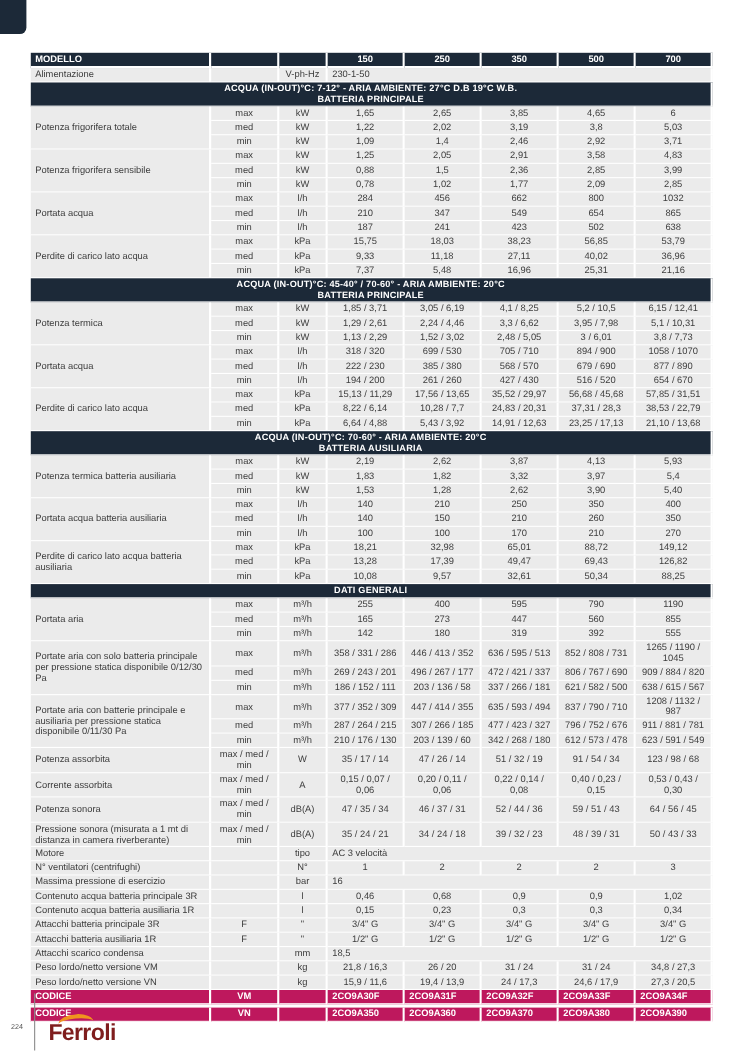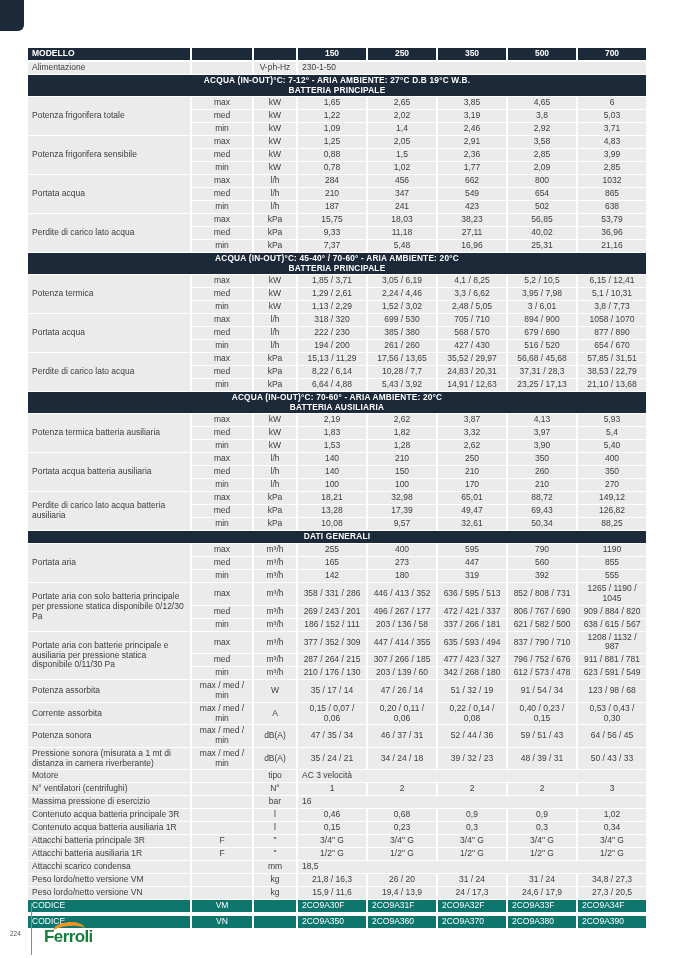--- a/index.html
+++ b/index.html
@@ -15,27 +15,27 @@
   td.c-label{background:#ebebeb;color:#3c3c3c;text-align:left;vertical-align:middle;margin-left:48px;}
   td.c-sub{background:#ebebeb;color:#3c3c3c;text-align:center;}
   td.c-unit{background:#ebebeb;color:#3c3c3c;text-align:center;}
   td.c-val{background:#ebebeb;color:#3c3c3c;text-align:center;}
   td.c-span{background:#ebebeb;color:#3c3c3c;}
   .hdr td{background:#1c2938;color:#ffffff;font-weight:bold;border-bottom:2px solid #fff;}
   .hdr td.c-model{text-align:center;}
   tr.section td{background:#1c2938;color:#ffffff;font-weight:bold;font-size:8.3px;
                 letter-spacing:.2px;border-bottom:1px solid #fff;}
   tr.section td .secwrap{display:flex;justify-content:space-between;align-items:center;flex-direction:column;}
-  tr.code td{background:#0f766e;color:#ffffff;font-weight:normal;}
+  tr.code td{background:#be185d;color:#ffffff;font-weight:bold;}
   tr.code td.c-val{text-align:left;}
   tr.gap td{background:transparent;border:none;height:3px;padding:0;}
   .footer-pagenum{position:absolute;left:10px;top:930px;font-size:6.5px;color:#555;}
   .footer-vline{position:absolute;left:31px;top:903px;width:1px;height:52px;background:#8a8a8a;}
   .logo{position:absolute;left:44px;top:921px;width:70px;height:28px;}
-  .logo-text{position:absolute;left:0;top:6px;font-size:17px;font-weight:bold;color:#15803d;
+  .logo-text{position:absolute;left:0;top:6px;font-size:21px;font-weight:bold;color:#7f1d1d;
              letter-spacing:-.6px;}
   .logo-swoosh{position:absolute;left:9px;top:1px;width:32px;height:12px;
                border-top:4px solid #f0941e;border-radius:50%;transform:rotate(-5deg);}
 </style>
 </head>
 <body>
 
 <div class="sheet">
   <div class="corner-tab"></div>
 

